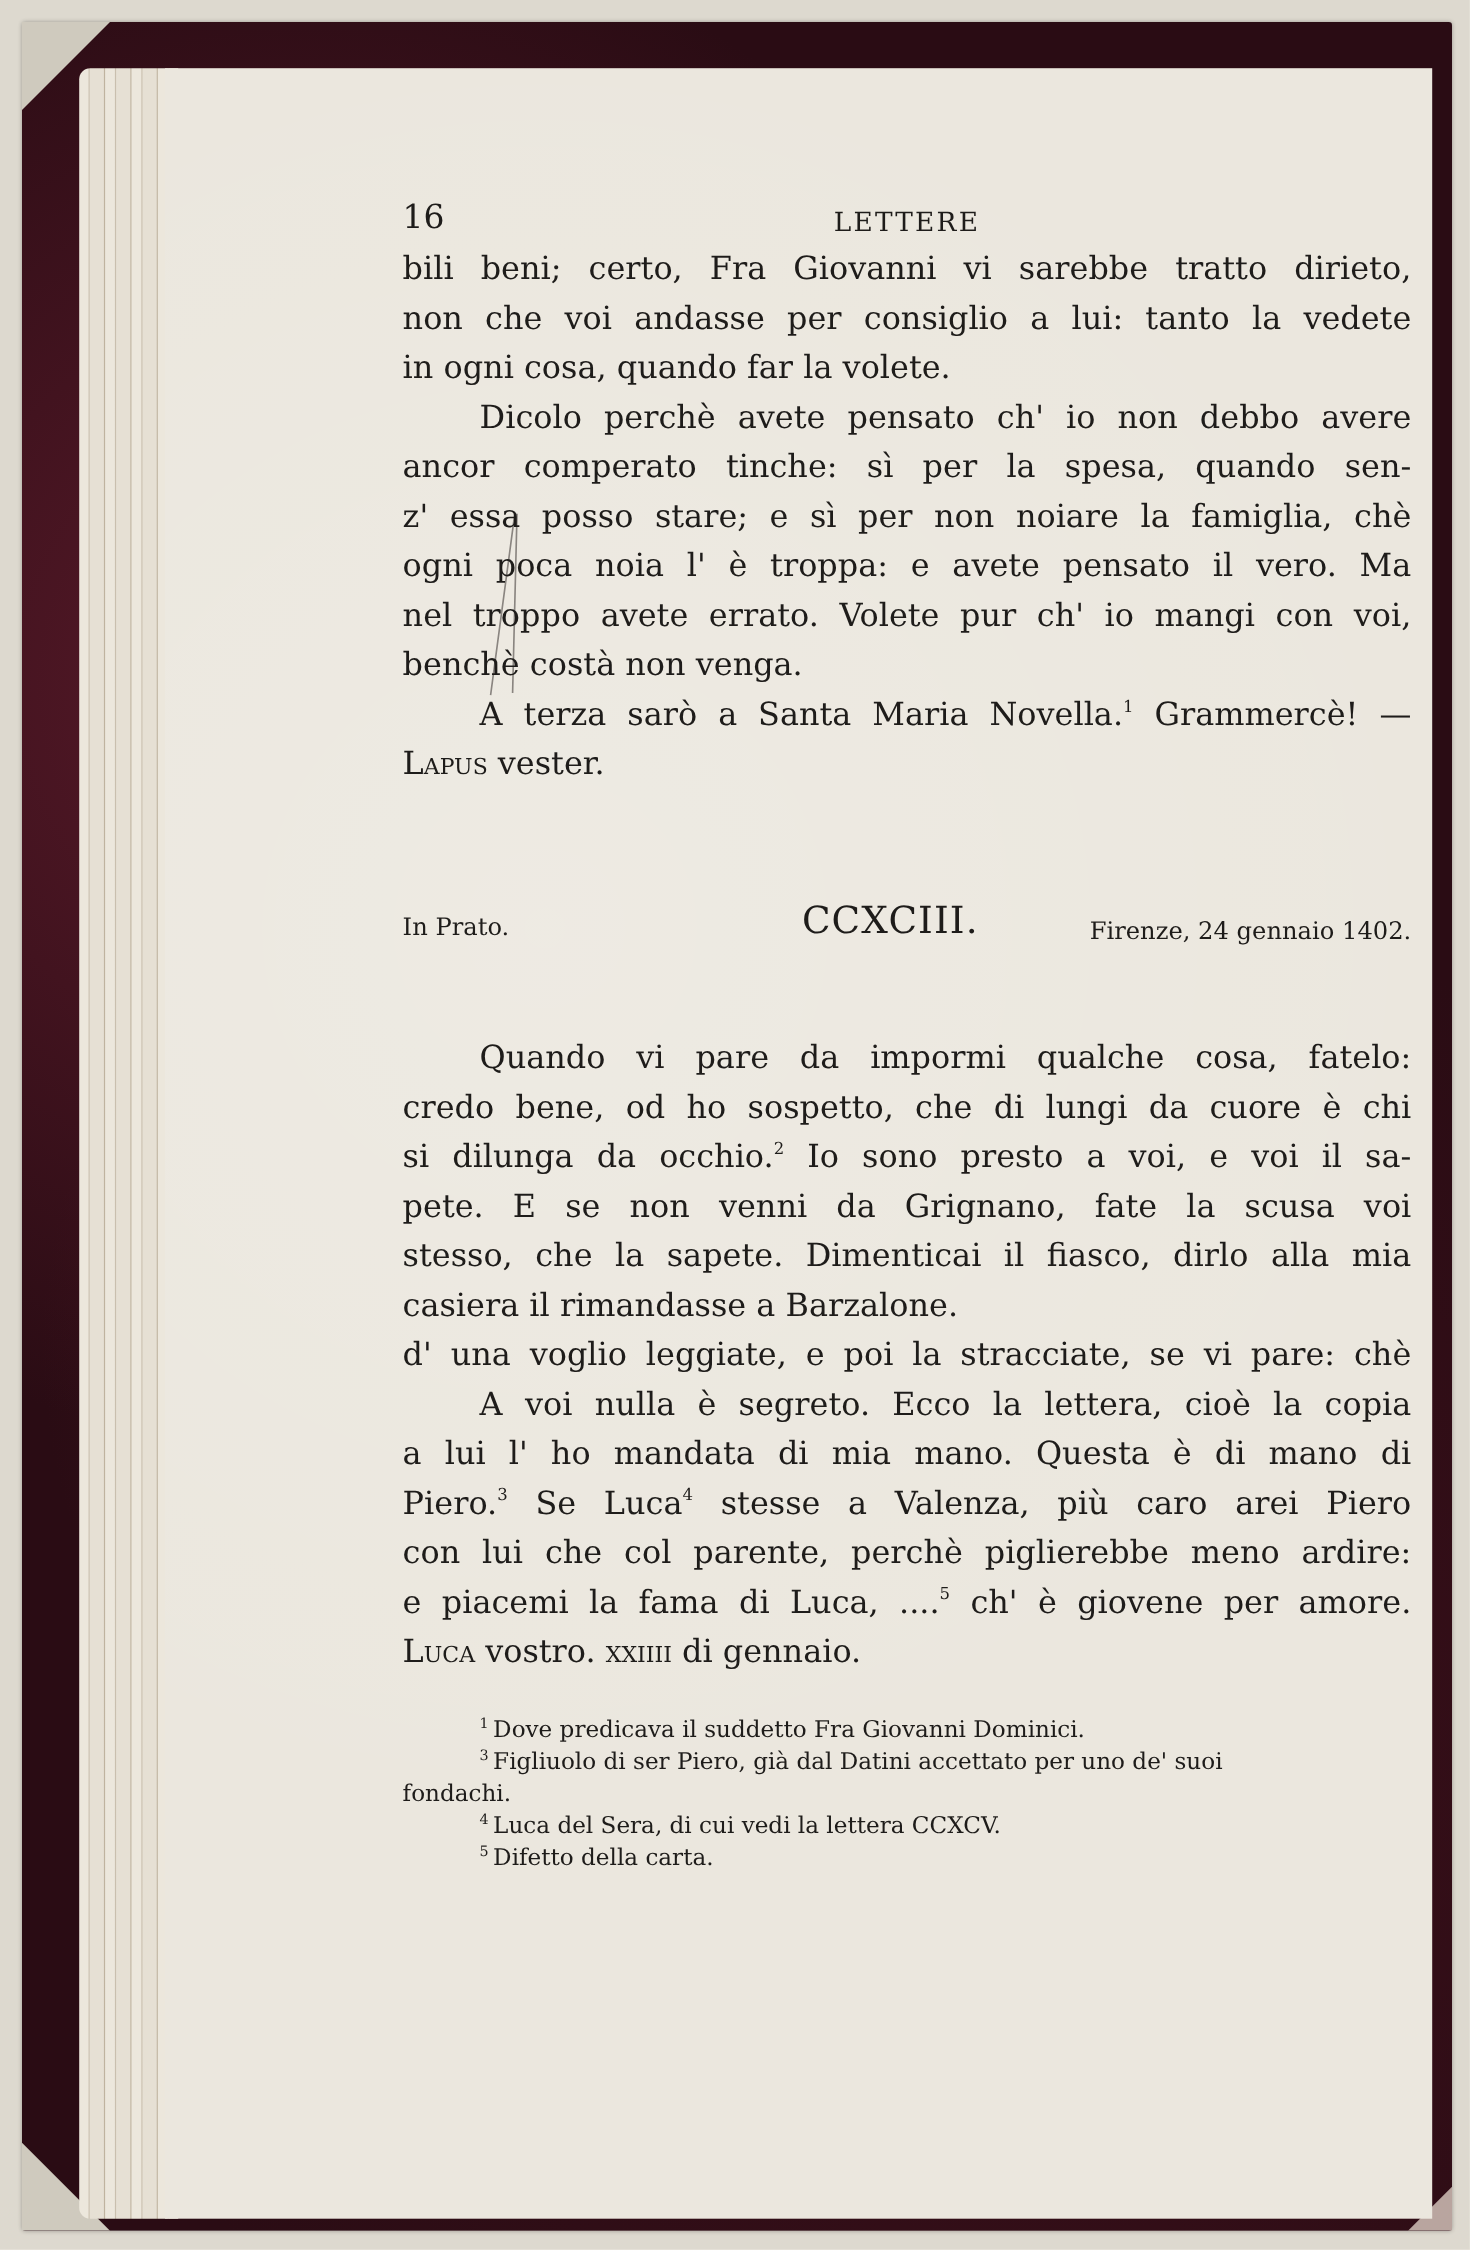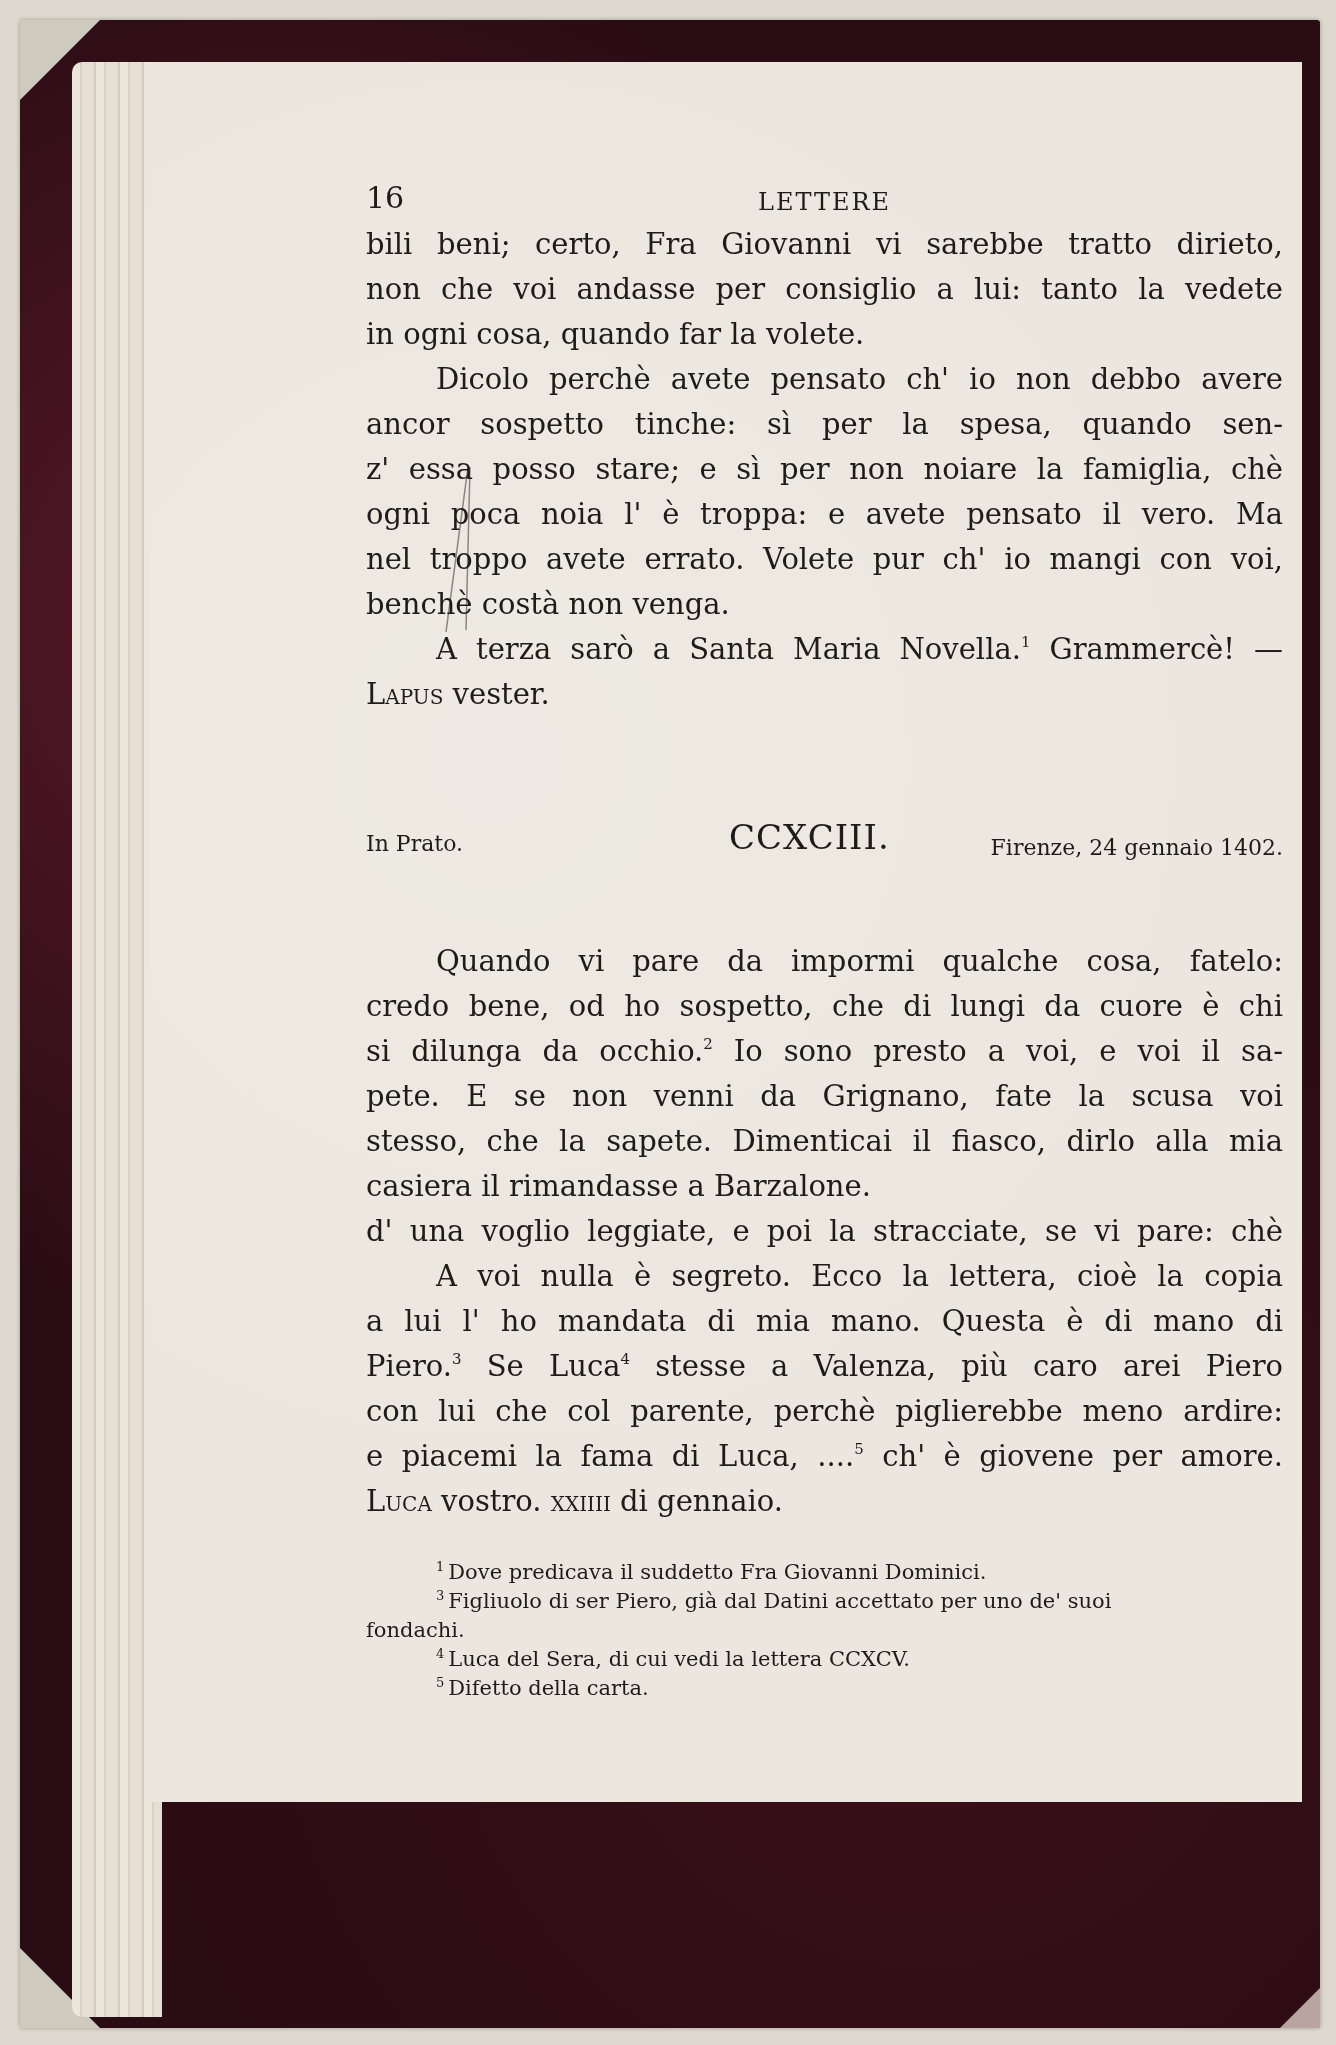--- a/index.html
+++ b/index.html
@@ -51,21 +51,21 @@
           #c9bfae 9px, #e6e0d4 10px, #e6e0d4 22px,
           #bfb39f 23px, #ebe6db 24px);
       border-radius: 10px 0 0 10px;
     }
     
     .page {
       position: absolute;
       left: 150px;
       top: 62px;
       width: 1152px;
-      height: 1740px;
+      height: 1955px;
       background:
         radial-gradient(circle at 30% 40%, rgba(255,255,255,0.15), transparent 60%),
         #ebe7de;
     }
     .text-block {
       position: absolute;
       left: 216px;
       top: 118px;
       width: 917px;
       color: #1e1c1a;
@@ -174,21 +174,21 @@
     </div>
 
     <div class="body-text">
       <p class="para">
         <span class="line">bili beni; certo, Fra Giovanni vi sarebbe tratto dirieto,</span>
         <span class="line">non che voi andasse per consiglio a lui: tanto la vedete</span>
         <span class="line last">in ogni cosa, quando far la volete.</span>
       </p>
       <p class="para">
         <span class="line" style="padding-left:70px">Dicolo perchè avete pensato ch' io non debbo avere</span>
-        <span class="line">ancor sospetto tinche: sì per la spesa, quando sen-</span>
+        <span class="line">ancor comperato tinche: sì per la spesa, quando sen-</span>
         <span class="line">z' essa posso stare; e sì per non noiare la famiglia, chè</span>
         <span class="line">ogni poca noia l' è troppa: e avete pensato il vero. Ma</span>
         <span class="line">nel troppo avete errato. Volete pur ch' io mangi con voi,</span>
         <span class="line last">benchè costà non venga.</span>
       </p>
       <p class="para">
         <span class="line" style="padding-left:70px"><span>A terza sarò a Santa Maria Novella.</span><span class="sup">1</span><span> Grammercè! —</span></span>
         <span class="line last"><span class="smallcaps">Lapus</span><span> vester.</span></span>
       </p>
     </div>

